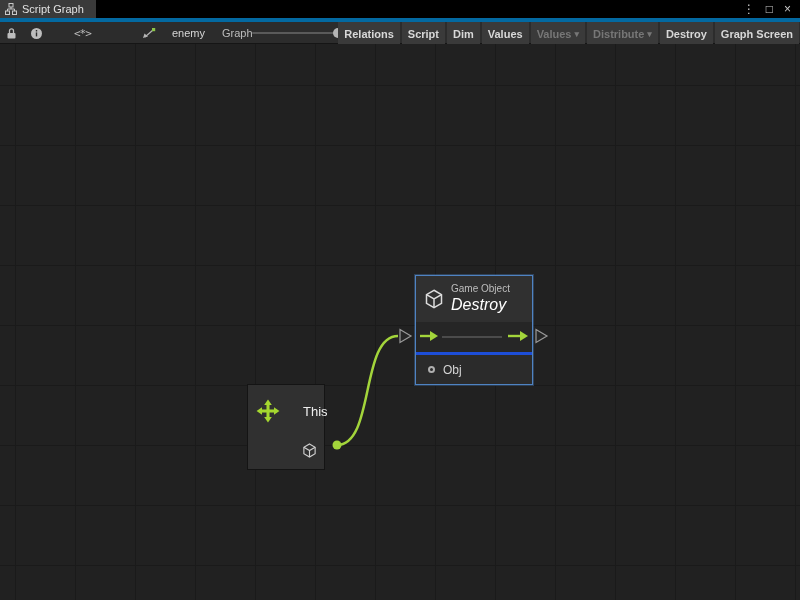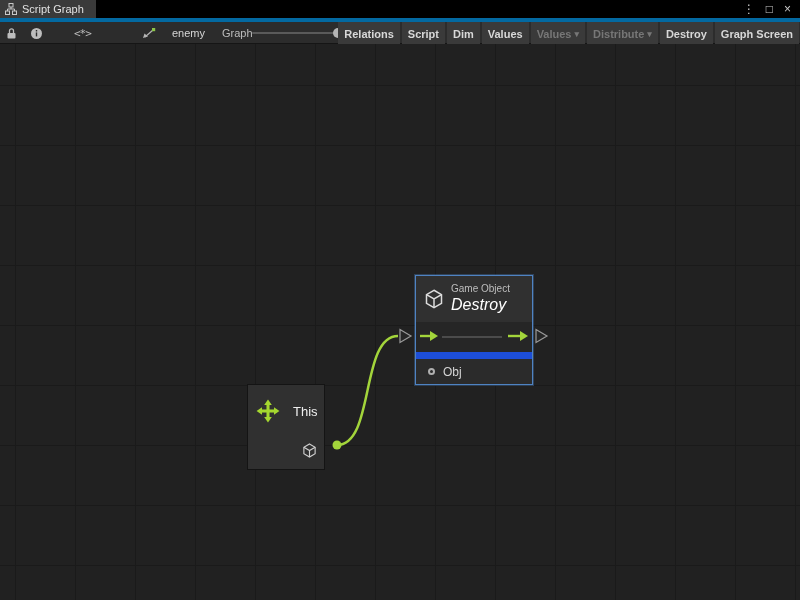--- a/index.html
+++ b/index.html
@@ -92,32 +92,32 @@
     position:relative; height:30px; background:#262626; flex:0 0 30px;
   }
   .flow-arrow { position:absolute; top:50%; transform:translateY(-50%); }
   .flow-arrow.in { left:3px; }
   .flow-arrow.out { right:3px; }
   .relation-line {
     position:absolute; left:26px; right:30px; top:50%; height:2px;
     margin-top:-1px; background:#4b4b4b;
   }
   .obj-row {
-    flex:1; background:#2b2b2b; border-top:7px solid #1d4ed8;
+    flex:1; background:#2b2b2b; border-top:3px solid #1d4ed8;
     display:flex; align-items:center; gap:8px; padding-left:12px;
   }
   .port-dot {
     width:7px; height:7px; border-radius:50%;
     border:2px solid #b0b0b0; background:transparent;
   }
   .obj-label { font-size:12px; color:#d4d4d4; }
 
   .this-node { left:247px; top:340px; width:78px; height:86px; background:#303030; }
   .this-top {
-    display:flex; align-items:center; gap:13px; padding:14px 8px 0 8px;
+    display:flex; align-items:center; gap:23px; padding:14px 8px 0 8px;
   }
   .this-title { font-size:13px; color:#eeeeee; }
   .this-bottom { position:absolute; right:7px; bottom:7px; }
 </style>
 </head>
 <body>
 
 <div class="titlebar">
   <div class="tab">
     <span class="tb-icon">

